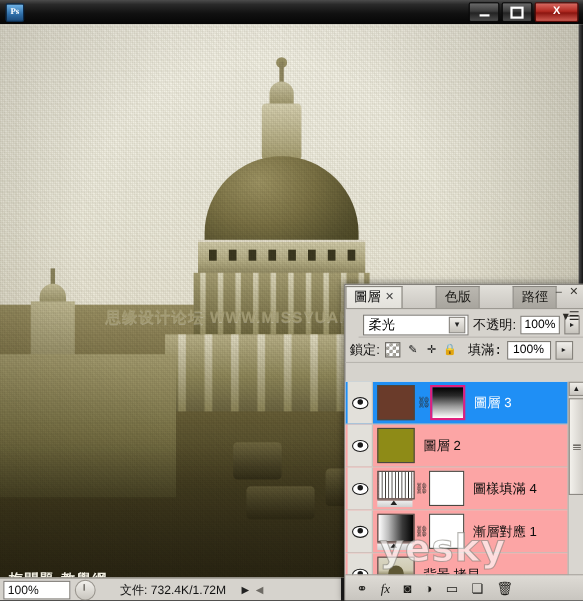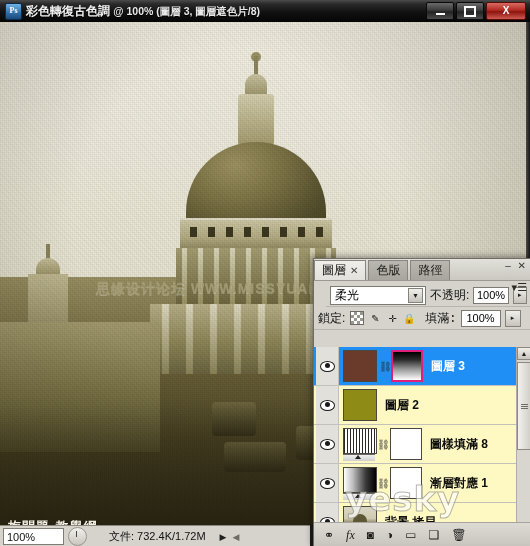--- a/index.html
+++ b/index.html
@@ -104,21 +104,21 @@
   .docinfo{margin-left:22px;white-space:nowrap;}
   .stat-arrow{margin-left:14px;font-size:9px;color:#222;}
   .stat-arrow2{margin-left:6px;font-size:9px;color:#6e6b65;}
 
   
   .panel{position:absolute;left:313px;top:258px;width:217px;height:288px;
     background:#d6d3cd;border:1px solid #6f6c66;box-shadow:-2px -2px 6px rgba(0,0,0,.35);}
   .panel-head{position:relative;height:21px;background:linear-gradient(180deg,#e2e0da,#cbc8c2);
     border-bottom:1px solid #9c9992;}
   .ph-btns{position:absolute;right:3px;top:1px;font-size:10px;color:#3a3833;letter-spacing:2px;}
-  .tabs{position:absolute;left:0;top:0;display:flex;height:21px;align-items:flex-end;}
+  .tabs{position:absolute;left:0;top:0;display:flex;height:21px;align-items:flex-end;gap:28px;}
   .tab{height:19px;padding:0 7px;margin-right:2px;font-size:12px;color:#1b1a17;
     background:linear-gradient(180deg,#bab7b0,#a8a59e);border:1px solid #88857f;border-bottom:none;
     display:flex;align-items:center;gap:4px;}
   .tab.active{background:linear-gradient(180deg,#efeee9,#e3e1db);color:#000;}
   .tab .x{font-size:10px;color:#444;}
   .menu-btn{position:absolute;right:4px;top:22px;font-size:11px;color:#2b2925;}
 
   .rowline{display:flex;align-items:center;height:22px;padding:0 4px;gap:4px;
     border-bottom:1px solid #b8b5af;}
   .blend{width:100px;height:17px;background:#fff;border:1px solid #7d7a74;
@@ -133,33 +133,33 @@
   .lockicons{display:flex;align-items:center;gap:5px;margin-left:1px;}
   .li{width:12px;height:12px;display:flex;align-items:center;justify-content:center;font-size:10px;color:#222;}
   .li.checker{background-image:
       linear-gradient(45deg,#9a978f 25%,transparent 25%,transparent 75%,#9a978f 75%),
       linear-gradient(45deg,#9a978f 25%,#fff 25%,#fff 75%,#9a978f 75%);
       background-size:6px 6px;background-position:0 0,3px 3px;border:1px solid #6e6b65;}
 
   .layers{position:absolute;left:0;top:88px;width:217px;height:176px;background:#e9e7e2;overflow:hidden;}
   .llist{position:absolute;left:0;top:0;width:203px;}
   .lrow{display:flex;align-items:center;height:38px;border-bottom:1px solid #c3c0ba;
-        padding-left:2px;background:#fef9c3;}
+        padding-left:2px;background:#fca5a5;}
   .lrow.sel{background:#1f8ff5;}
   .eye{width:22px;height:38px;display:flex;align-items:center;justify-content:center;
        border-right:1px solid #c3c0ba;background:#e2e0da;}
   .eye .ball{width:13px;height:9px;border-radius:50%;border:1.5px solid #1a1a1a;
        background:#fff;position:relative;}
   .eye .ball::after{content:"";position:absolute;left:4px;top:1.5px;width:5px;height:5px;
        border-radius:50%;background:#1a1a1a;}
   .thumb{width:32px;height:30px;border:1px solid #4a4741;margin-left:4px;flex:none;}
   .mask{width:30px;height:30px;border:1px solid #4a4741;margin-left:3px;flex:none;background:#fff;}
   .mask.sel-mask{border:2px solid #e01f7d;margin-left:2px;width:28px;height:28px;}
   .link{width:10px;margin-left:2px;text-align:center;font-size:10px;color:#2a2825;flex:none;}
-  .lname{margin-left:8px;font-size:12px;color:#0d0d0c;white-space:nowrap;font-weight:bold;}
+  .lname{margin-left:8px;font-size:12px;color:#0d0d0c;white-space:nowrap;}
   .lrow.sel .lname{color:#fff;}
   .th-brown{background:#6a3b2a;}
   .th-olive{background:#8e8b17;}
   .th-white{background:#fff;}
   .th-pattern{background-image:repeating-linear-gradient(90deg,#2a2824 0 1px,#fff 1px 3px),
       repeating-linear-gradient(0deg,rgba(0,0,0,.35) 0 1px,transparent 1px 3px);background-size:3px 3px;}
   .th-gradmask{background:linear-gradient(180deg,#000 0%,#2b2b2b 28%,#9a9a9a 62%,#fff 100%);}
   .th-gradient{background:linear-gradient(90deg,#fff 0%,#bdbdbd 28%,#3a3a3a 68%,#000 100%);}
   .th-photo{background:linear-gradient(180deg,#d9d6c4 0%,#cfcab1 38%,#6f6740 60%,#3c3720 100%);position:relative;}
   .th-photo::after{content:"";position:absolute;left:9px;top:7px;width:14px;height:14px;border-radius:7px 7px 0 0;
@@ -199,24 +199,20 @@
 </style>
 </head>
 <body>
 
 <div class="app">
 
   <div class="titlebar">
     <div class="ps-icon">
         <span>Ps</span>
       </div>
-    <div class="title-text">
-      <span>彩色轉復古色調</span>
-      <span class="title-sub">@ 100% (圖層 3, 圖層遮色片/8)</span>
-    </div>
     <div class="wincontrols">
       <div class="wb">
           <div class="bar"></div>
         </div>
       <div class="wb">
           <div class="sq"></div>
         </div>
       <div class="wb close">
         <span class="glyph">X</span>
       </div>
@@ -370,21 +366,21 @@
         <div class="lrow">
           <div class="eye">
               <div class="ball"></div>
             </div>
           <div class="thwrap">
             <div class="thumb th-pattern"></div>
             <div class="adjbar"></div>
           </div>
           <div class="link">⛓</div>
           <div class="mask th-white"></div>
-          <div class="lname">圖樣填滿 8</div>
+          <div class="lname">圖樣填滿 4</div>
         </div>
 
         <div class="lrow">
           <div class="eye">
               <div class="ball"></div>
             </div>
           <div class="thwrap">
             <div class="thumb th-gradient"></div>
             <div class="adjbar"></div>
           </div>

